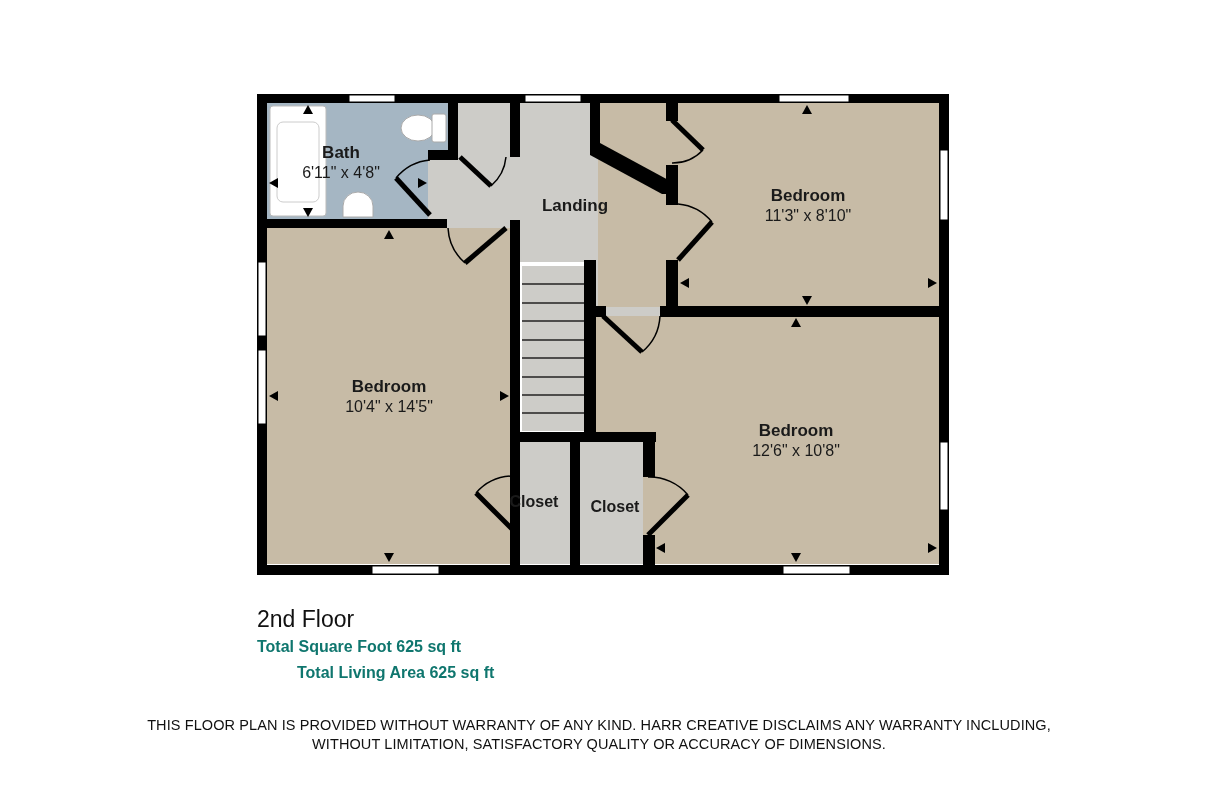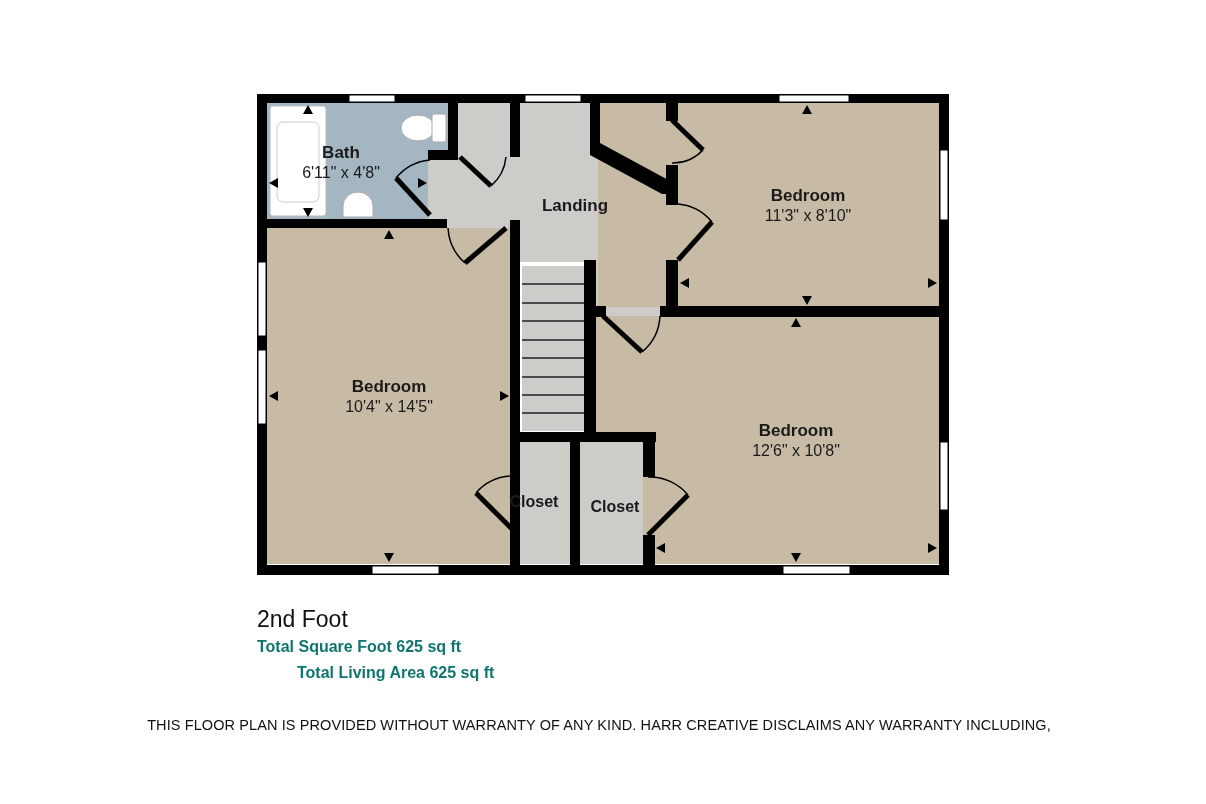--- a/index.html
+++ b/index.html
@@ -156,19 +156,20 @@
   <span class="room-name">Bedroom</span>
   <span class="room-dim">12'6" x 10'8"</span>
 </div>
 <div class="room-label" style="left:534px; top:492px;">
   <span class="closet-name">Closet</span>
 </div>
 <div class="room-label" style="left:615px; top:497px;">
   <span class="closet-name">Closet</span>
 </div>
 
-<div id="floor-title">2nd Foot</div>
+<div id="floor-title">2nd Floor</div>
 <div class="total" style="top:638px;">Total Square Foot 625 sq ft</div>
 <div class="total" style="top:664px;margin-left:40px;">Total Living Area 625 sq ft</div>
 
 <div id="disclaimer">
   <div>THIS FLOOR PLAN IS PROVIDED WITHOUT WARRANTY OF ANY KIND. HARR CREATIVE DISCLAIMS ANY WARRANTY INCLUDING,</div>
+  <div>WITHOUT LIMITATION, SATISFACTORY QUALITY OR ACCURACY OF DIMENSIONS.</div>
 </div>
 
 </body></html>

